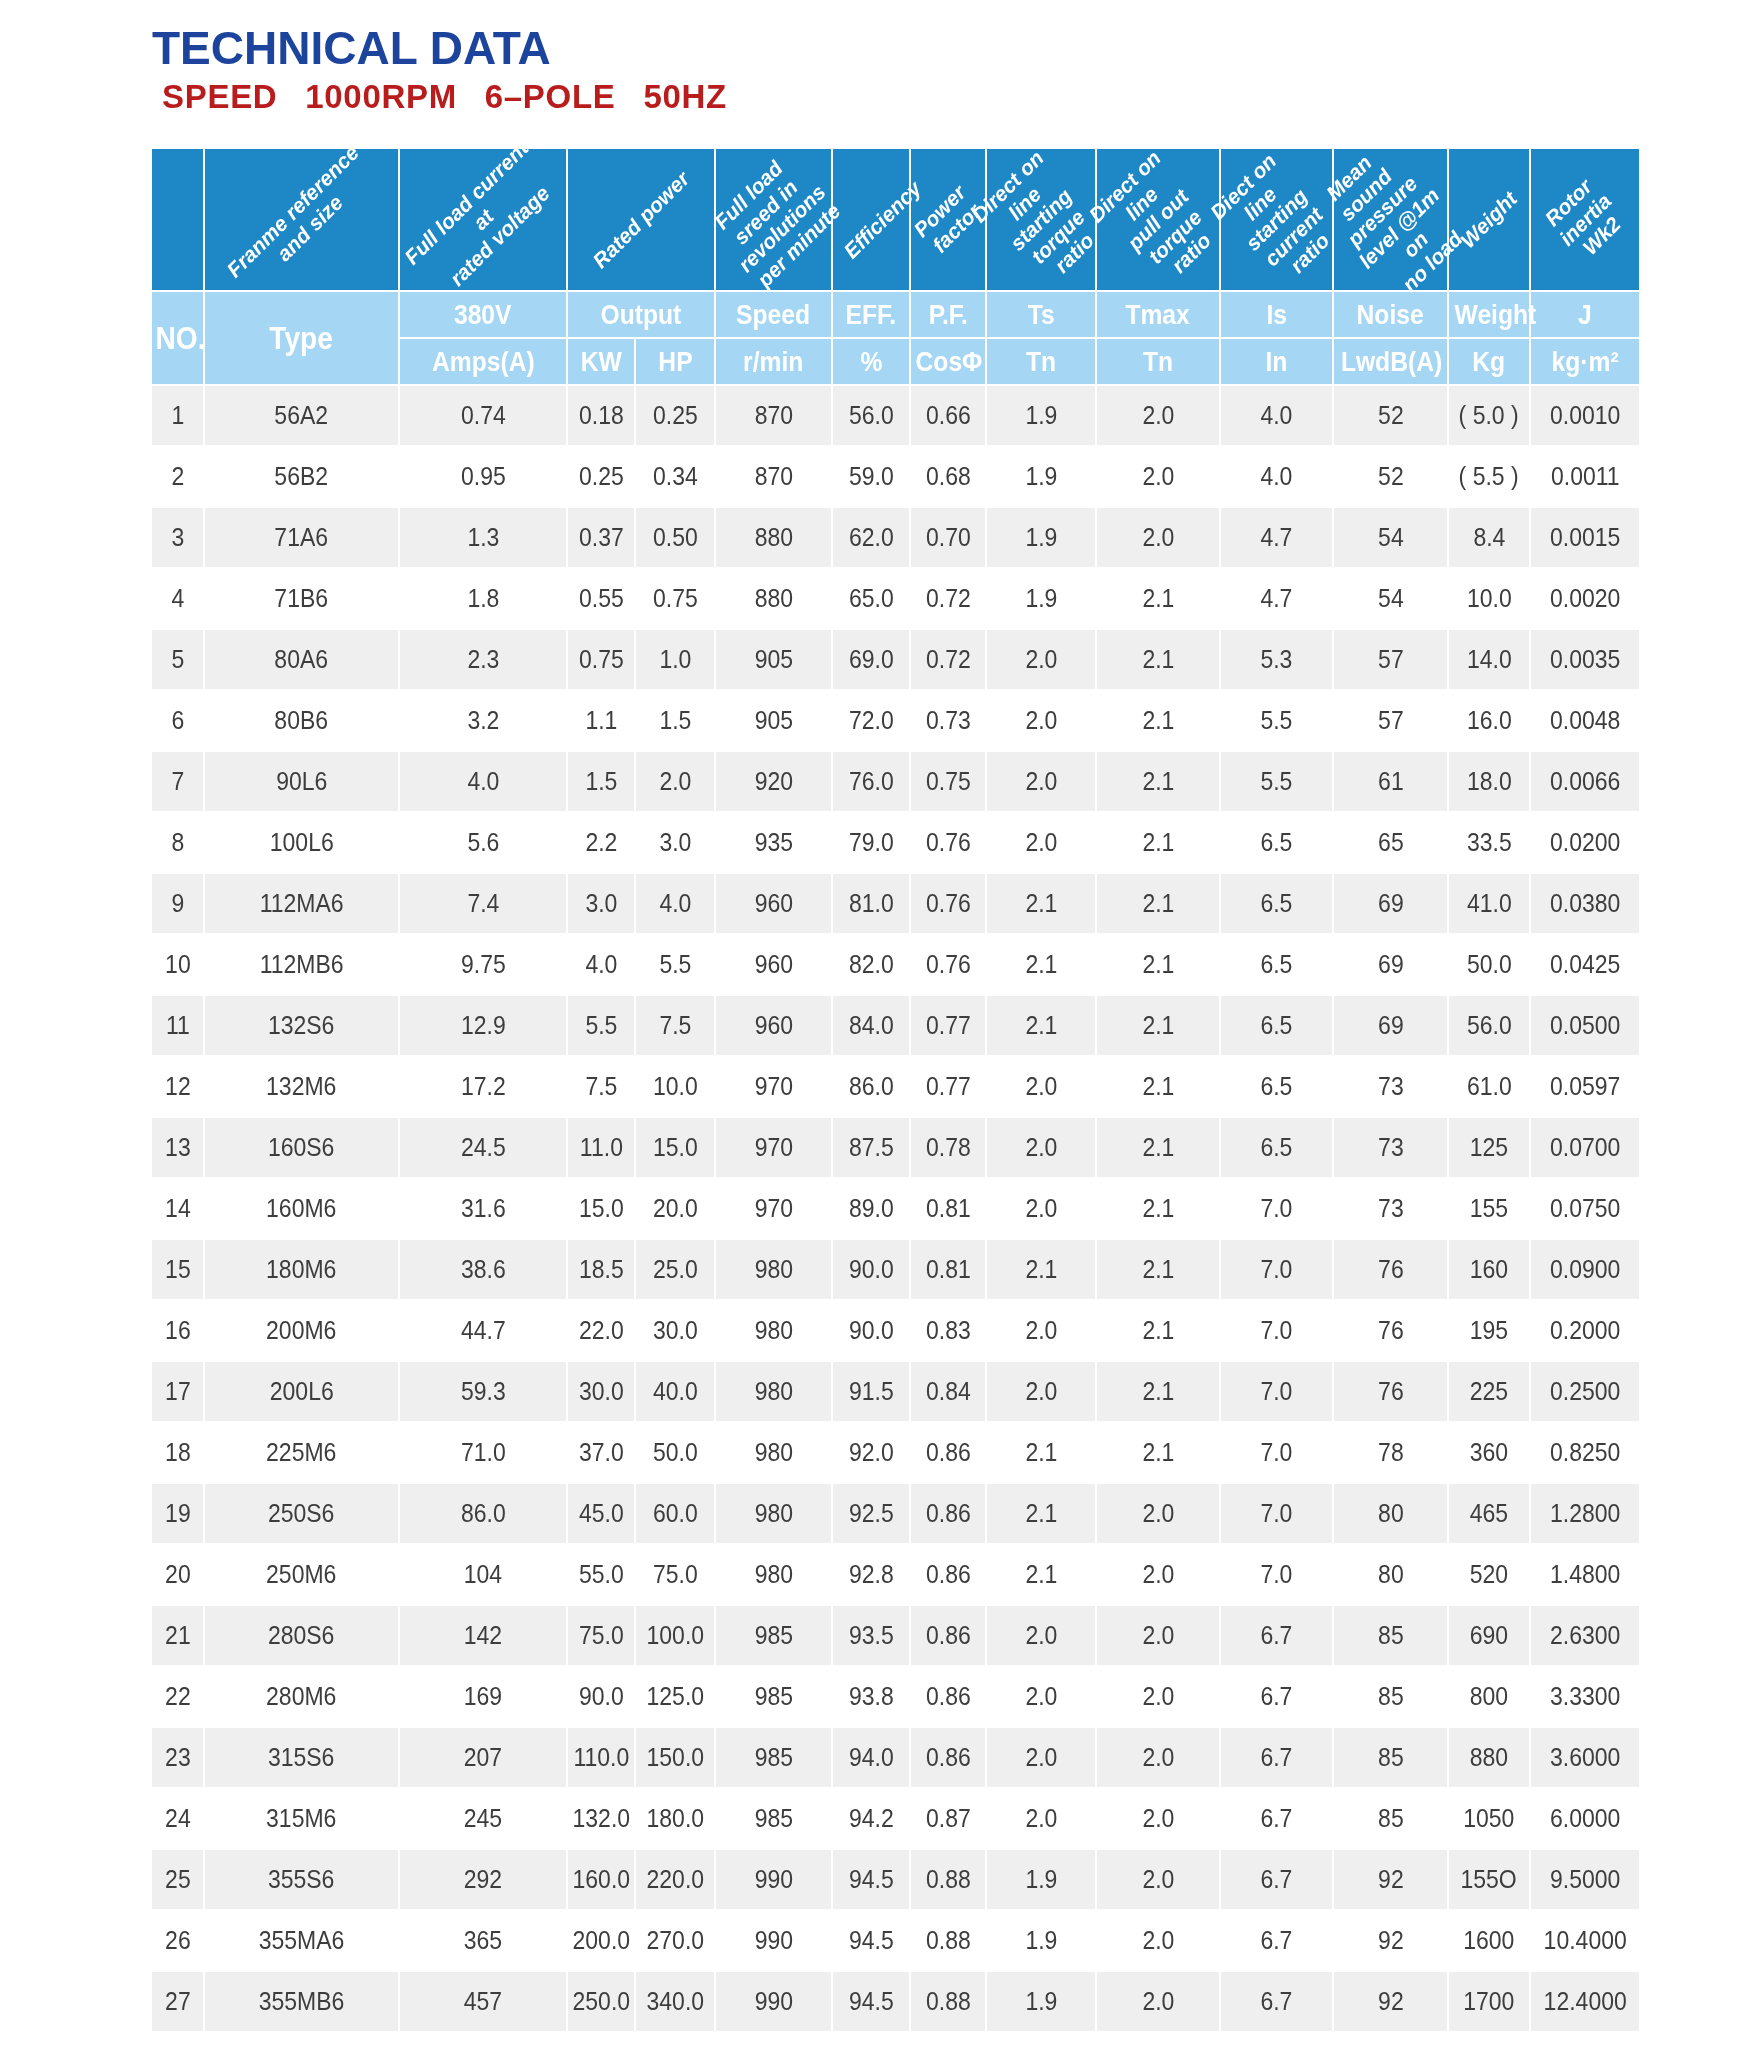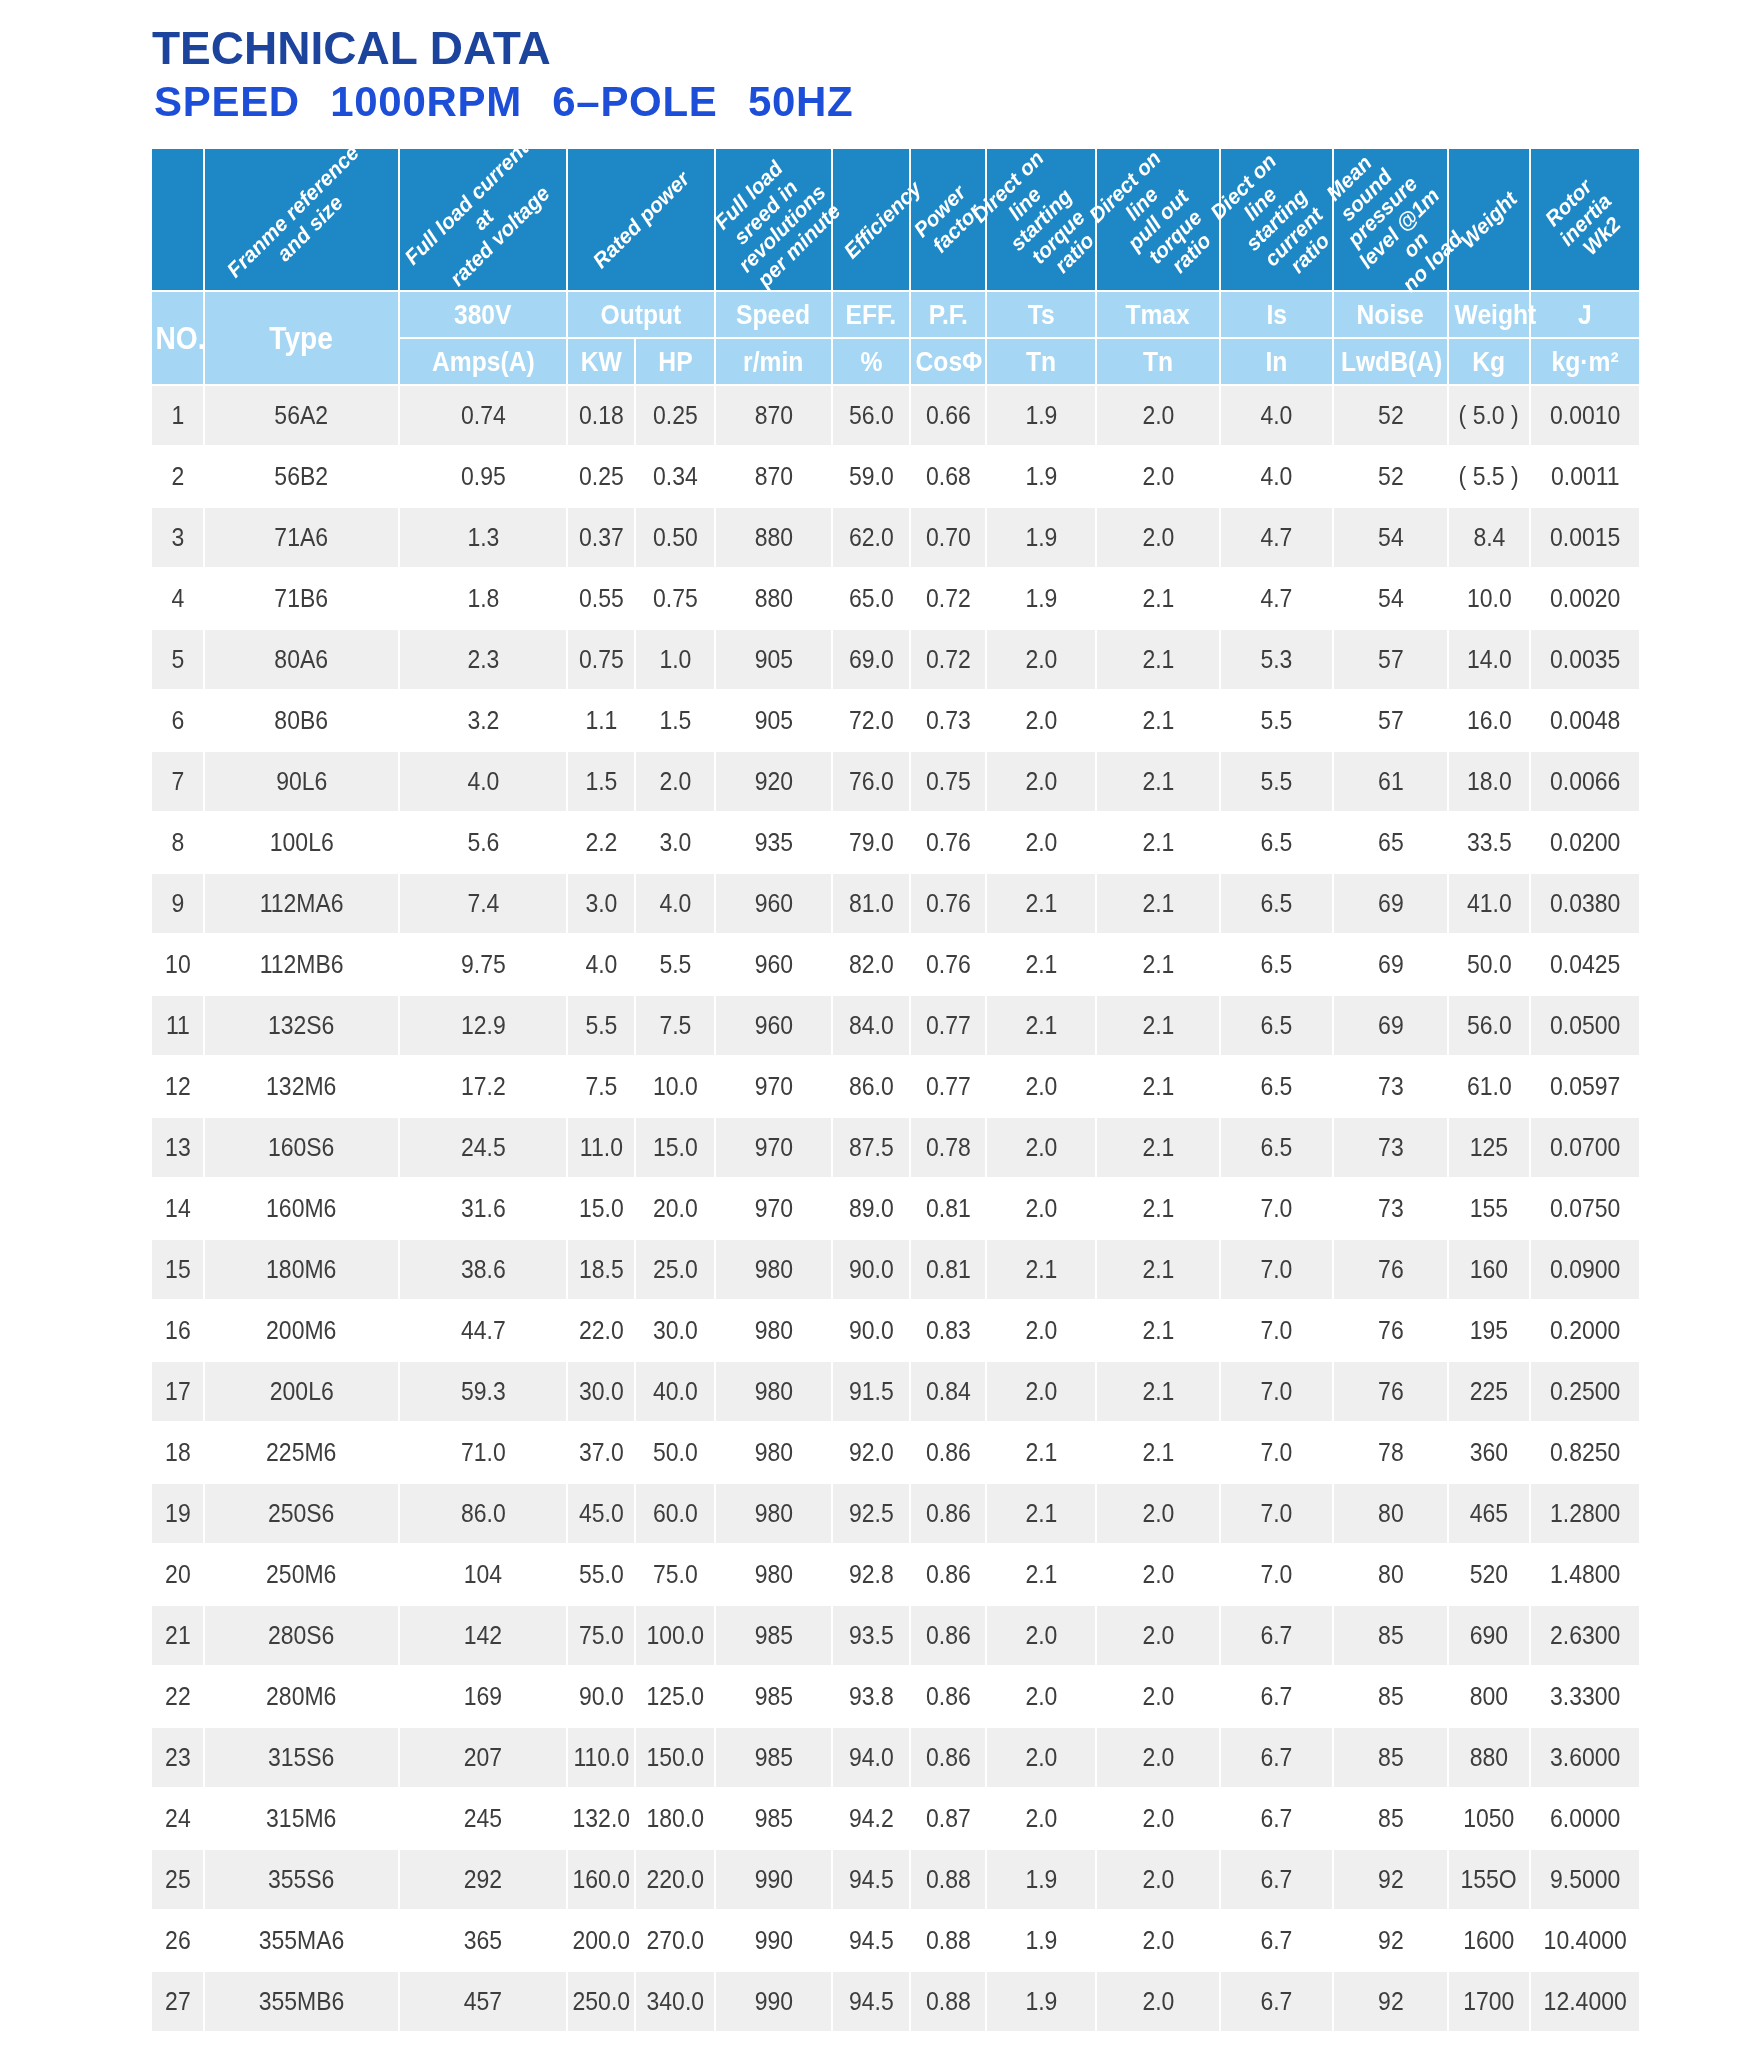--- a/index.html
+++ b/index.html
@@ -5,23 +5,23 @@
   html,body{margin:0;padding:0;background:#ffffff;}
   body{width:1758px;height:2066px;font-family:"Liberation Sans",sans-serif;position:relative;overflow:hidden;}
   .page{position:absolute;left:0;top:0;width:1758px;height:2066px;background:#ffffff;}
 
   .title{
     position:absolute;left:152px;top:21px;
     font-size:46px;font-weight:800;letter-spacing:0px;
     color:#1c449c;
   }
   .subtitle{
-    position:absolute;left:154px;top:78px;
-    font-size:42px;font-weight:800;
-    color:#1d4ed8;word-spacing:18px;letter-spacing:0.7px;
+    position:absolute;left:162px;top:78px;
+    font-size:33px;font-weight:800;
+    color:#b91c1c;word-spacing:18px;letter-spacing:0.7px;
   }
 
   table.tech-table{
     position:absolute;left:150px;top:147px;
     width:1490px;border-collapse:collapse;table-layout:fixed;
   }
   .tech-table th,.tech-table td{
     border:2.1px solid #ffffff;text-align:center;vertical-align:middle;
     padding:0;overflow:visible;
   }

